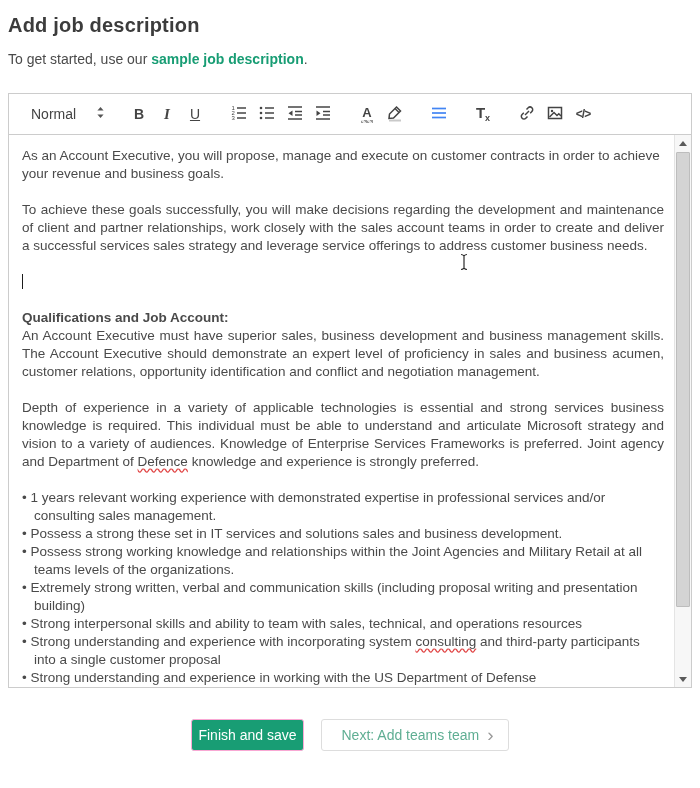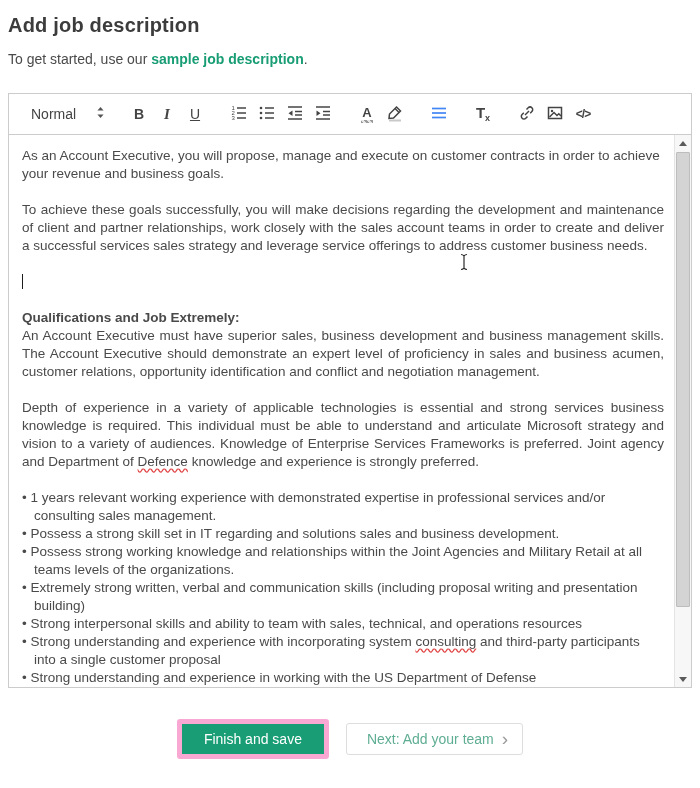--- a/index.html
+++ b/index.html
@@ -81,22 +81,22 @@
   .arr-up { width: 0; height: 0; border-left: 4px solid transparent; border-right: 4px solid transparent; border-bottom: 5px solid #5a5a5a; }
   .arr-down { width: 0; height: 0; border-left: 4px solid transparent; border-right: 4px solid transparent; border-top: 5px solid #5a5a5a; }
   .sb-thumb {
     position: absolute; top: 17px; left: 1px; right: 1px; height: 455px;
     background: #d4d4d4; border: 1px solid #bdbdbd; border-radius: 1px; cursor: grab;
   }
 
   
   .footer { display: flex; justify-content: center; align-items: center; gap: 17px; margin-top: 31px; }
   .btn-primary {
-    background: #189d74; color: #fff; border: 5px solid #f9a8d4; border-radius: 3px;
-    font-size: 14px; padding: 7px 22px; cursor: pointer; font-family: "Liberation Sans", sans-serif;
+    background: #189d74; color: #fff; border: 1px solid #f9a8d4; border-radius: 3px;
+    font-size: 14px; padding: 7px 6px; cursor: pointer; font-family: "Liberation Sans", sans-serif;
   }
   .btn-secondary {
     background: #fff; color: #5fae93; border: 1px solid #ddd; border-radius: 3px;
     font-size: 14px; padding: 7px 14px 7px 20px; cursor: pointer; display: inline-flex; align-items: center;
     font-family: "Liberation Sans", sans-serif;
   }
   .chev { color: #9a9a9a; font-size: 19px; line-height: 12px; margin-left: 8px; font-weight: 400; }
 
   svg .stroke { stroke: #444; stroke-width: 1.5; fill: none; }
 </style>
@@ -237,26 +237,26 @@
     </div>
 
     <div class="content-wrap">
       <div class="content">
           <div class="line para">As an Account Executive, you will propose, manage and execute on customer contracts in order to achieve your revenue and business goals.</div>
           <div class="line gap"></div>
           <div class="line para justify">To achieve these goals successfully, you will make decisions regarding the development and maintenance of client and partner relationships, work closely with the sales account teams in order to create and deliver a successful services sales strategy and leverage service offerings to address customer business needs.</div>
           <div class="line gap"></div>
           <div class="line caret-line"><span class="caret"></span></div>
           <div class="line gap"></div>
-          <div class="line para justify"><strong>Qualifications and Job Extremely:</strong><br>An Account Executive must have superior sales, business development and business management skills. The Account Executive should demonstrate an expert level of proficiency in sales and business acumen, customer relations, opportunity identification and conflict and negotiation management.</div>
+          <div class="line para justify"><strong>Qualifications and Job Account:</strong><br>An Account Executive must have superior sales, business development and business management skills. The Account Executive should demonstrate an expert level of proficiency in sales and business acumen, customer relations, opportunity identification and conflict and negotiation management.</div>
           <div class="line gap"></div>
           <div class="line para justify">Depth of experience in a variety of applicable technologies is essential and strong services business knowledge is required. This individual must be able to understand and articulate Microsoft strategy and vision to a variety of audiences. Knowledge of Enterprise Services Frameworks is preferred. Joint agency and Department of <span class="misspelled">Defence</span> knowledge and experience is strongly preferred.</div>
           <div class="line gap"></div>
           <div class="line bullet">• 1 years relevant working experience with demonstrated expertise in professional services and/or consulting sales management.</div>
-          <div class="line bullet">• Possess a strong skill set in IT regarding and solutions sales and business development.</div>
+          <div class="line bullet">• Possess a strong these set in IT services and solutions sales and business development.</div>
           <div class="line bullet">• Possess strong working knowledge and relationships within the Joint Agencies and Military Retail at all teams levels of the organizations.</div>
           <div class="line bullet">• Extremely strong written, verbal and communication skills (including proposal writing and presentation building)</div>
           <div class="line bullet">• Strong interpersonal skills and ability to team with sales, technical, and operations resources</div>
           <div class="line bullet">• Strong understanding and experience with incorporating system <span class="misspelled">consulting</span> and third-party participants into a single customer proposal</div>
           <div class="line bullet">• Strong understanding and experience in working with the US Department of Defense</div>
         </div>
 
       <svg class="ibeam" width="10" height="18" viewBox="0 0 10 18">
         <path d="M2 1.5 C3.5 1.5 4.3 2 5 2.8 C5.7 2 6.5 1.5 8 1.5 M5 2.8 V15.2 M2 16.5 C3.5 16.5 4.3 16 5 15.2 C5.7 16 6.5 16.5 8 16.5" fill="none" stroke="#2b2b2b" stroke-width="1.2"></path>
       </svg>
@@ -269,18 +269,18 @@
         <div class="sb-btn down">
             <span class="arr-down"></span>
           </div>
       </div>
     </div>
   </div>
 
   <div class="footer">
     <button class="btn-primary">Finish and save</button>
     <button class="btn-secondary">
-      <span>Next: Add your team</span>
+      <span>Next: Add teams team</span>
       <span class="chev">›</span>
     </button>
   </div>
 
 </div>
 
 </body></html>

